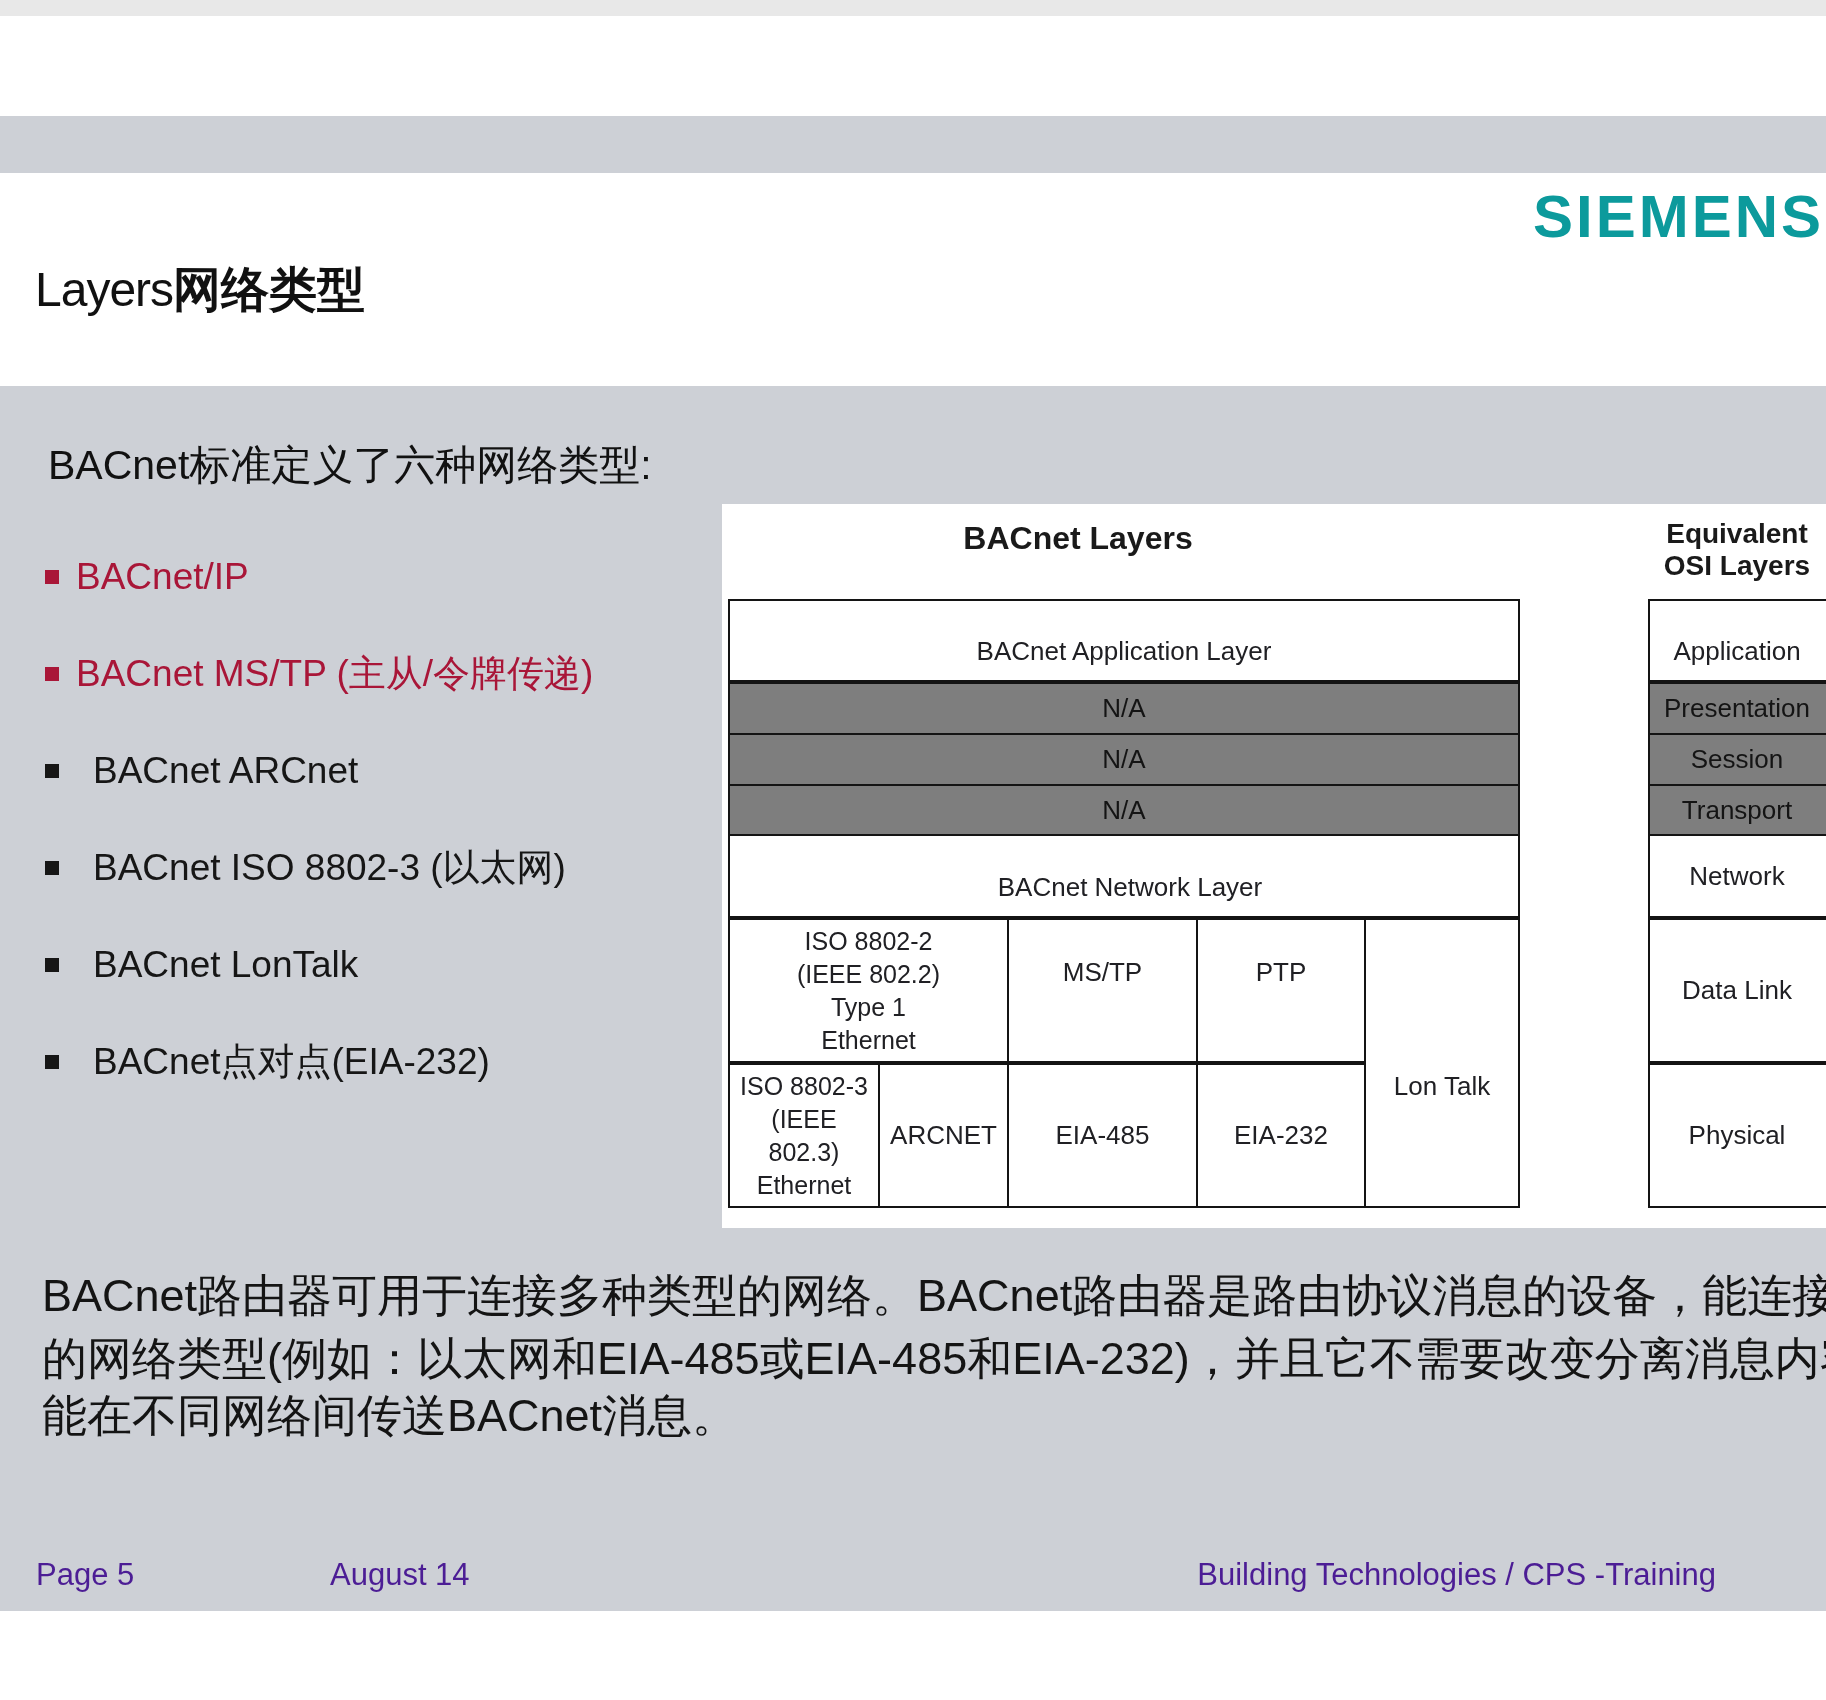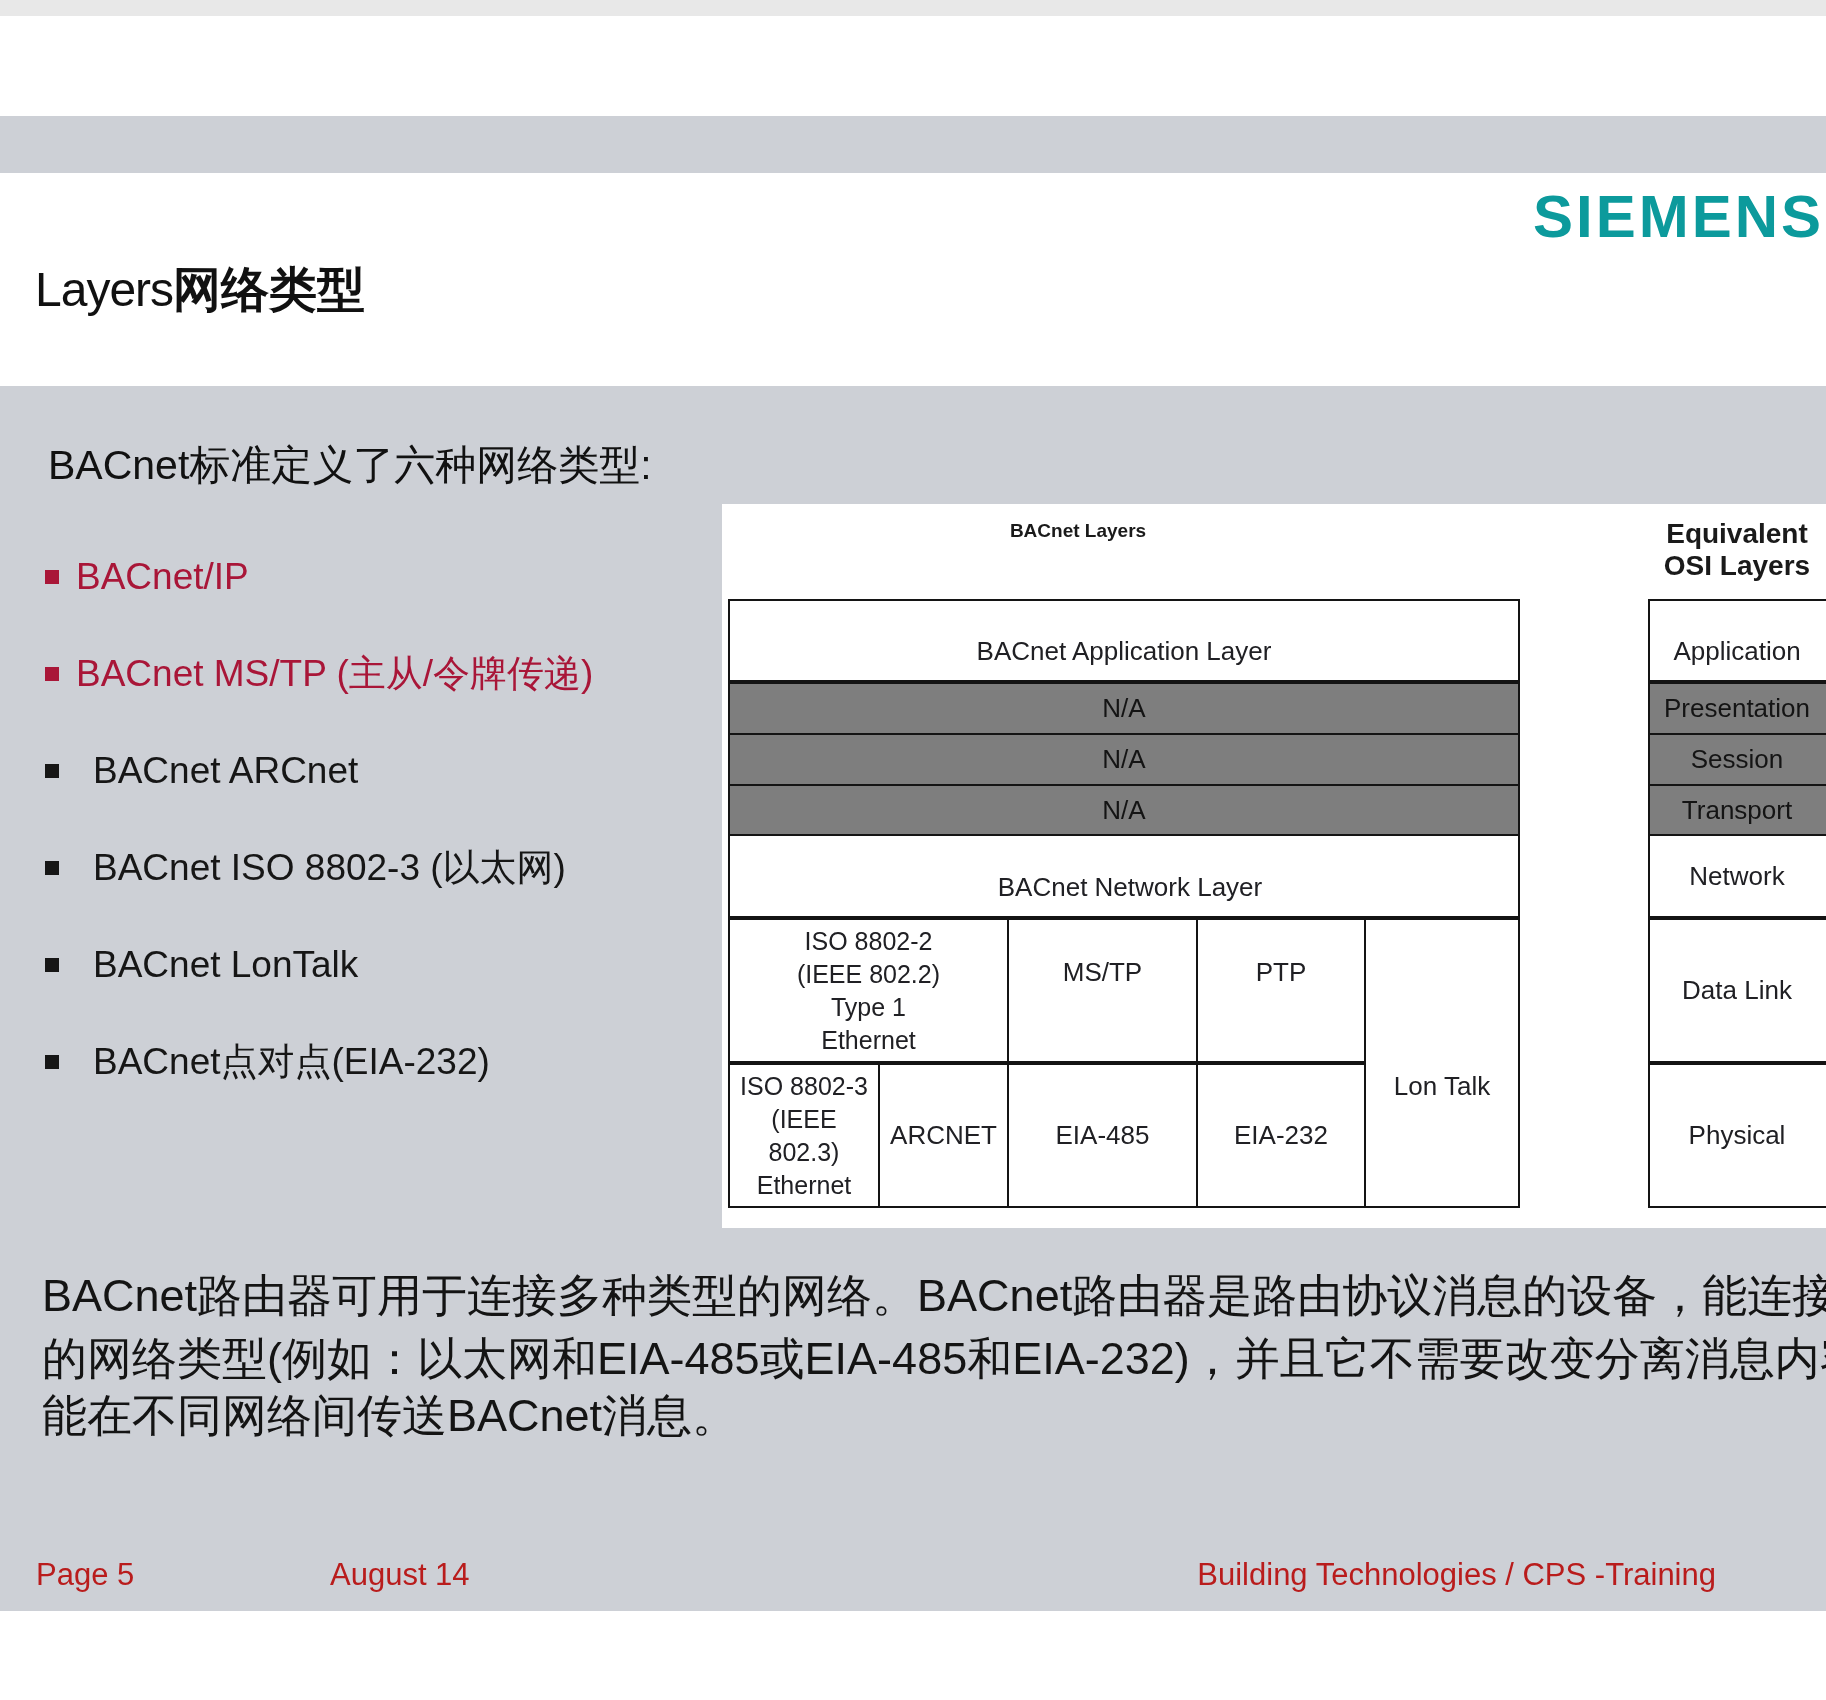--- a/index.html
+++ b/index.html
@@ -26,21 +26,21 @@
   .bullet .sq{width:14px;height:14px;margin-right:17px;flex:0 0 auto;}
   .bullet .txt{font-size:37px;}
   .bullet.red{color:#a91638;}
   .bullet.red .sq{background:#a91638;}
   .bullet.black{color:#161616;gap:17px;}
   .bullet.black .sq{background:#161616;}
   .b1{top:168px;} .b2{top:265px;} .b3{top:362px;} .b4{top:459px;} .b5{top:556px;} .b6{top:653px;}
 
   .panel{position:absolute;left:722px;top:118px;width:1104px;height:724px;background:#ffffff;}
   .diagram-header{position:absolute;left:6px;top:16px;width:700px;text-align:center;
-    font-size:19px;font-weight:bold;color:#1a1a1a;}
+    font-size:32px;font-weight:bold;color:#1a1a1a;}
   .osi-header{position:absolute;left:926px;top:14px;width:178px;text-align:center;
     font-size:28px;font-weight:bold;line-height:32px;color:#1a1a1a;}
 
   .bt{position:absolute;left:6px;top:95px;width:792px;height:609px;}
   .ot{position:absolute;left:926px;top:95px;width:240px;height:609px;}
 
   .cell{
     position:absolute;box-sizing:border-box;border:2px solid #141414;
     display:flex;align-items:center;justify-content:center;
     font-size:26px;color:#202024;text-align:center;white-space:pre-line;line-height:33px;
@@ -73,21 +73,21 @@
   .o-pre {left:0;top:83px; width:240px;height:53px;}
   .o-ses {left:0;top:134px;width:240px;height:53px;}
   .o-tra {left:0;top:185px;width:240px;height:52px;}
   .o-net {left:0;top:235px;width:240px;height:84px;}
   .o-dl  {left:0;top:319px;width:240px;height:145px;}
   .o-phy {left:0;top:464px;width:240px;height:145px;}
 
   .para-line{position:absolute;left:42px;font-size:45px;color:#141414;white-space:nowrap;}
   .p1{top:880px;} .p2{top:943px;} .p3{top:1000px;}
 
-  .footer-item{position:absolute;top:1541px;font-size:31px;color:#b91c1c;white-space:nowrap;}
+  .footer-item{position:absolute;top:1541px;font-size:31px;color:#4c1d95;white-space:nowrap;}
   .f-page{left:36px;} .f-date{left:330px;} .f-right{right:110px;}
 </style>
 </head>
 <body>
 
 <div class="slide">
 
   <div class="gray-strip"></div>
 
   <div class="logo">SIEMENS</div>

